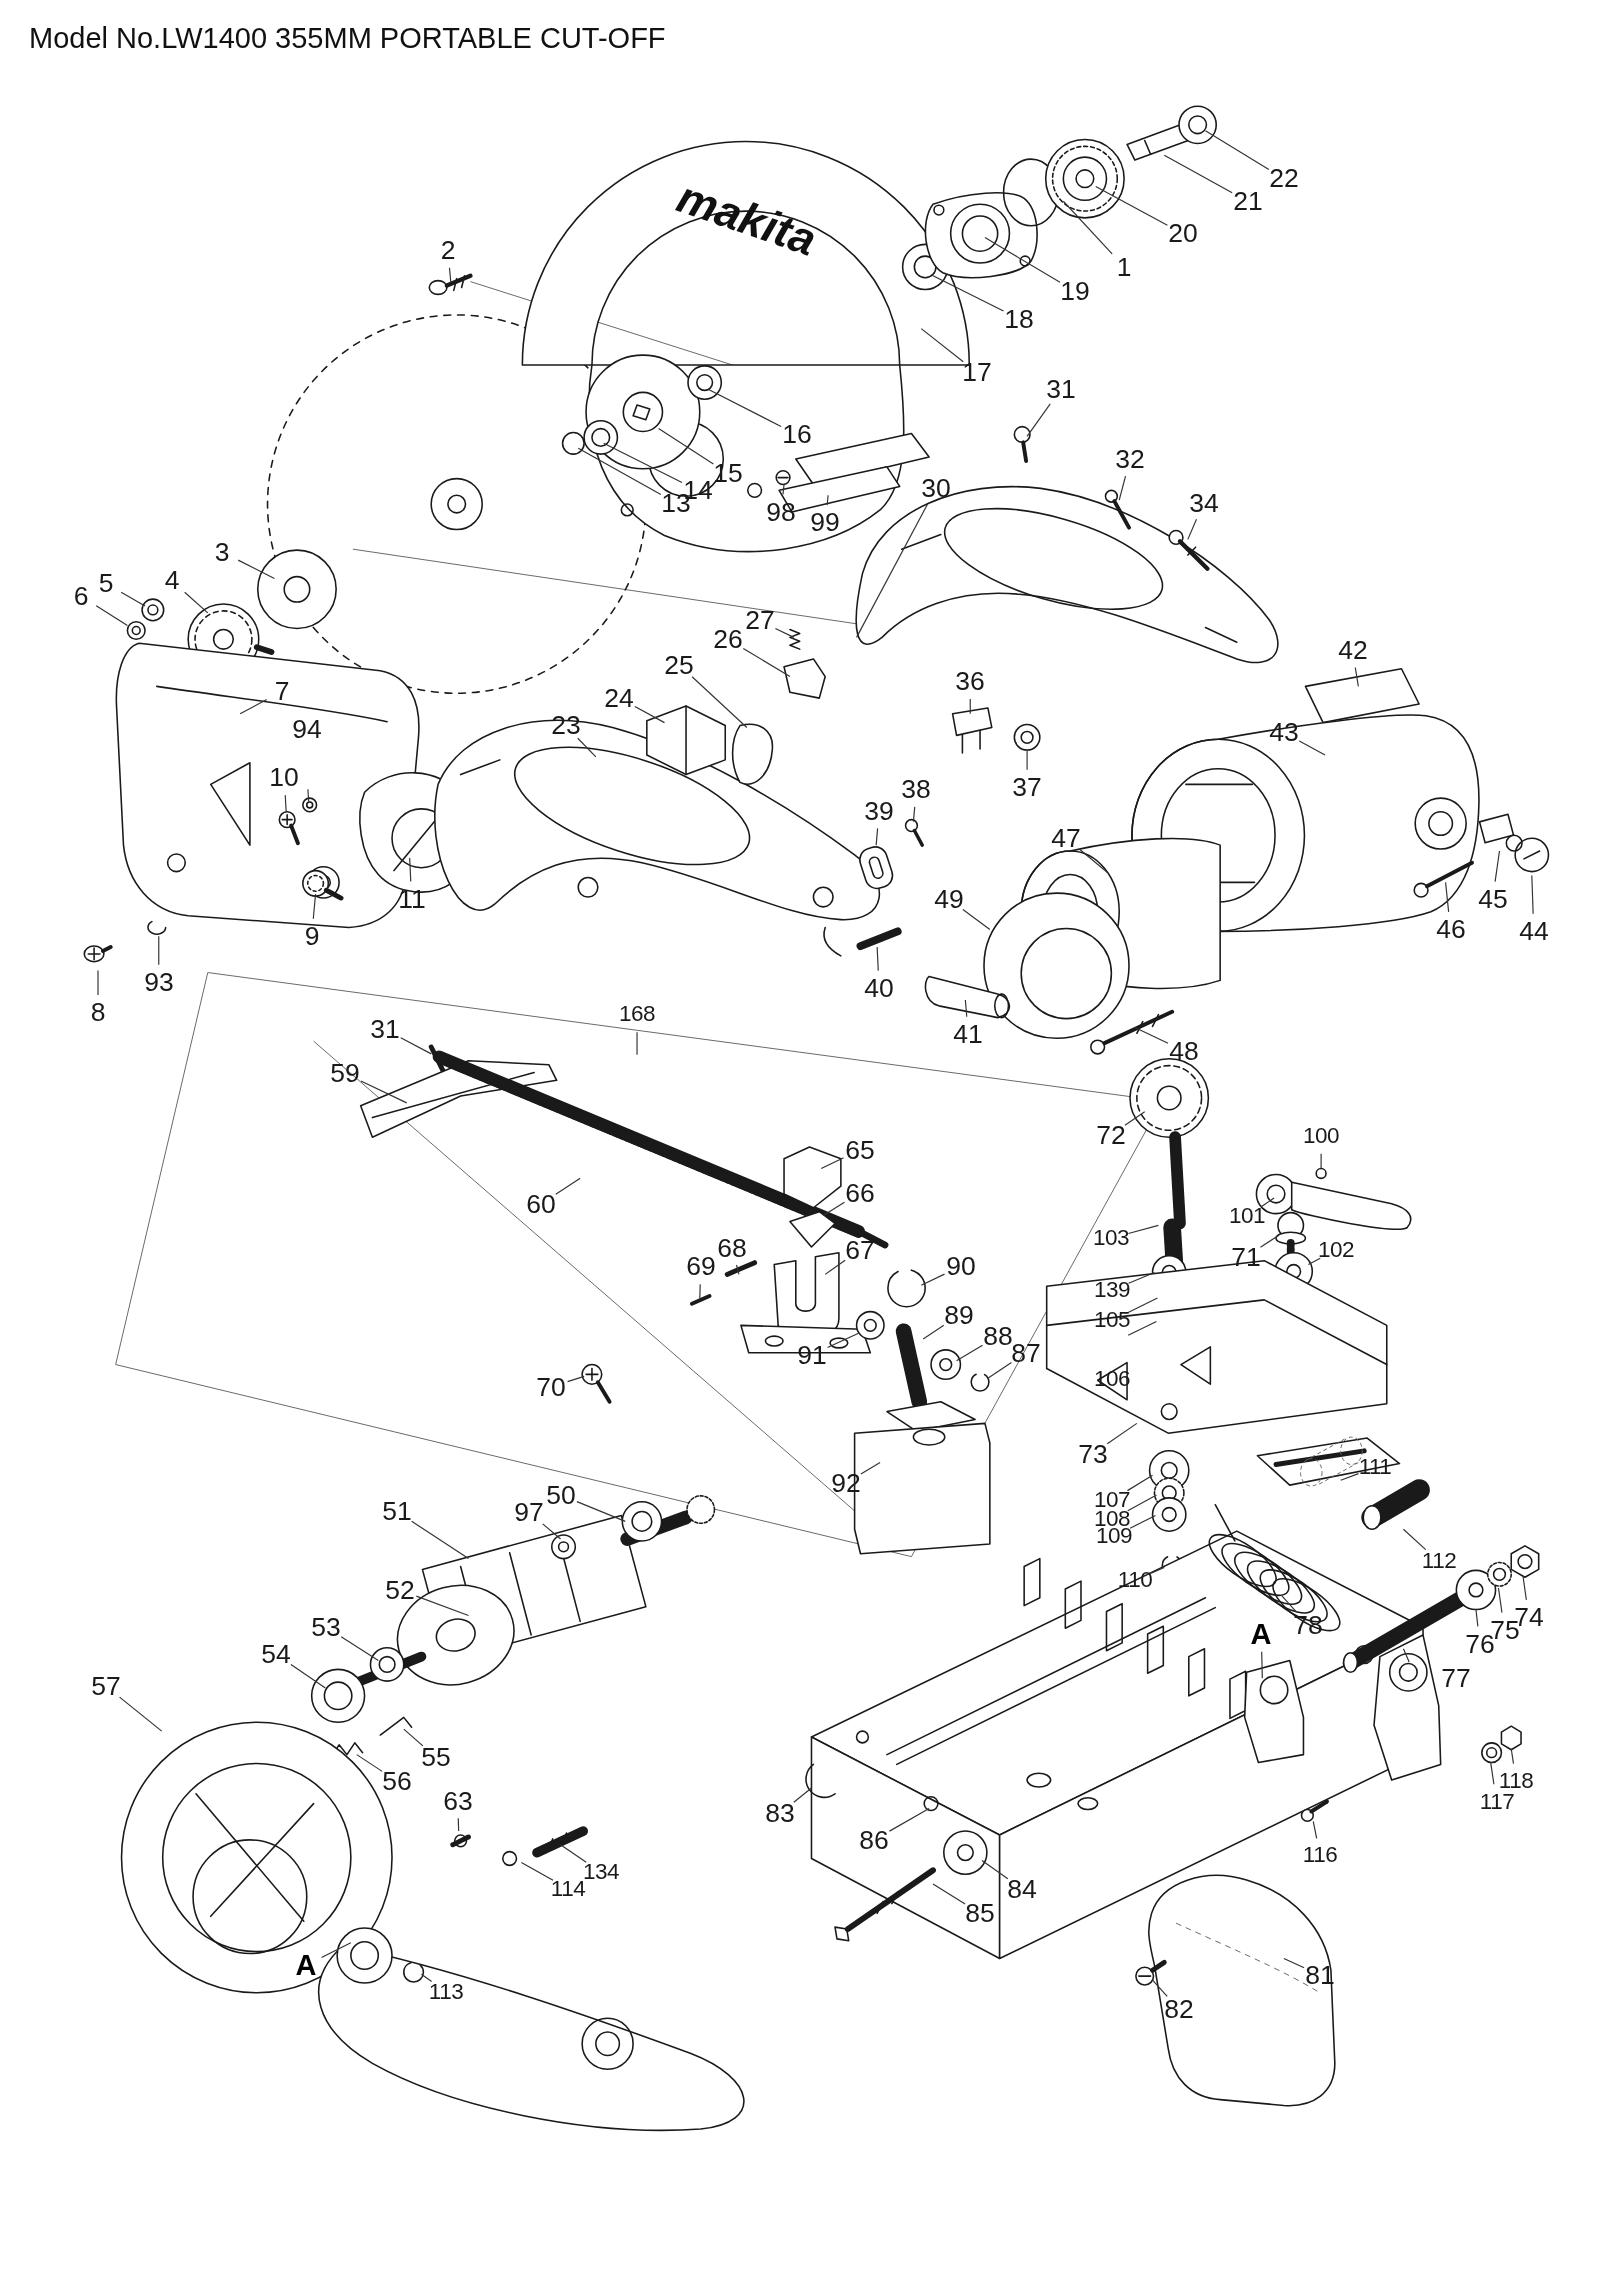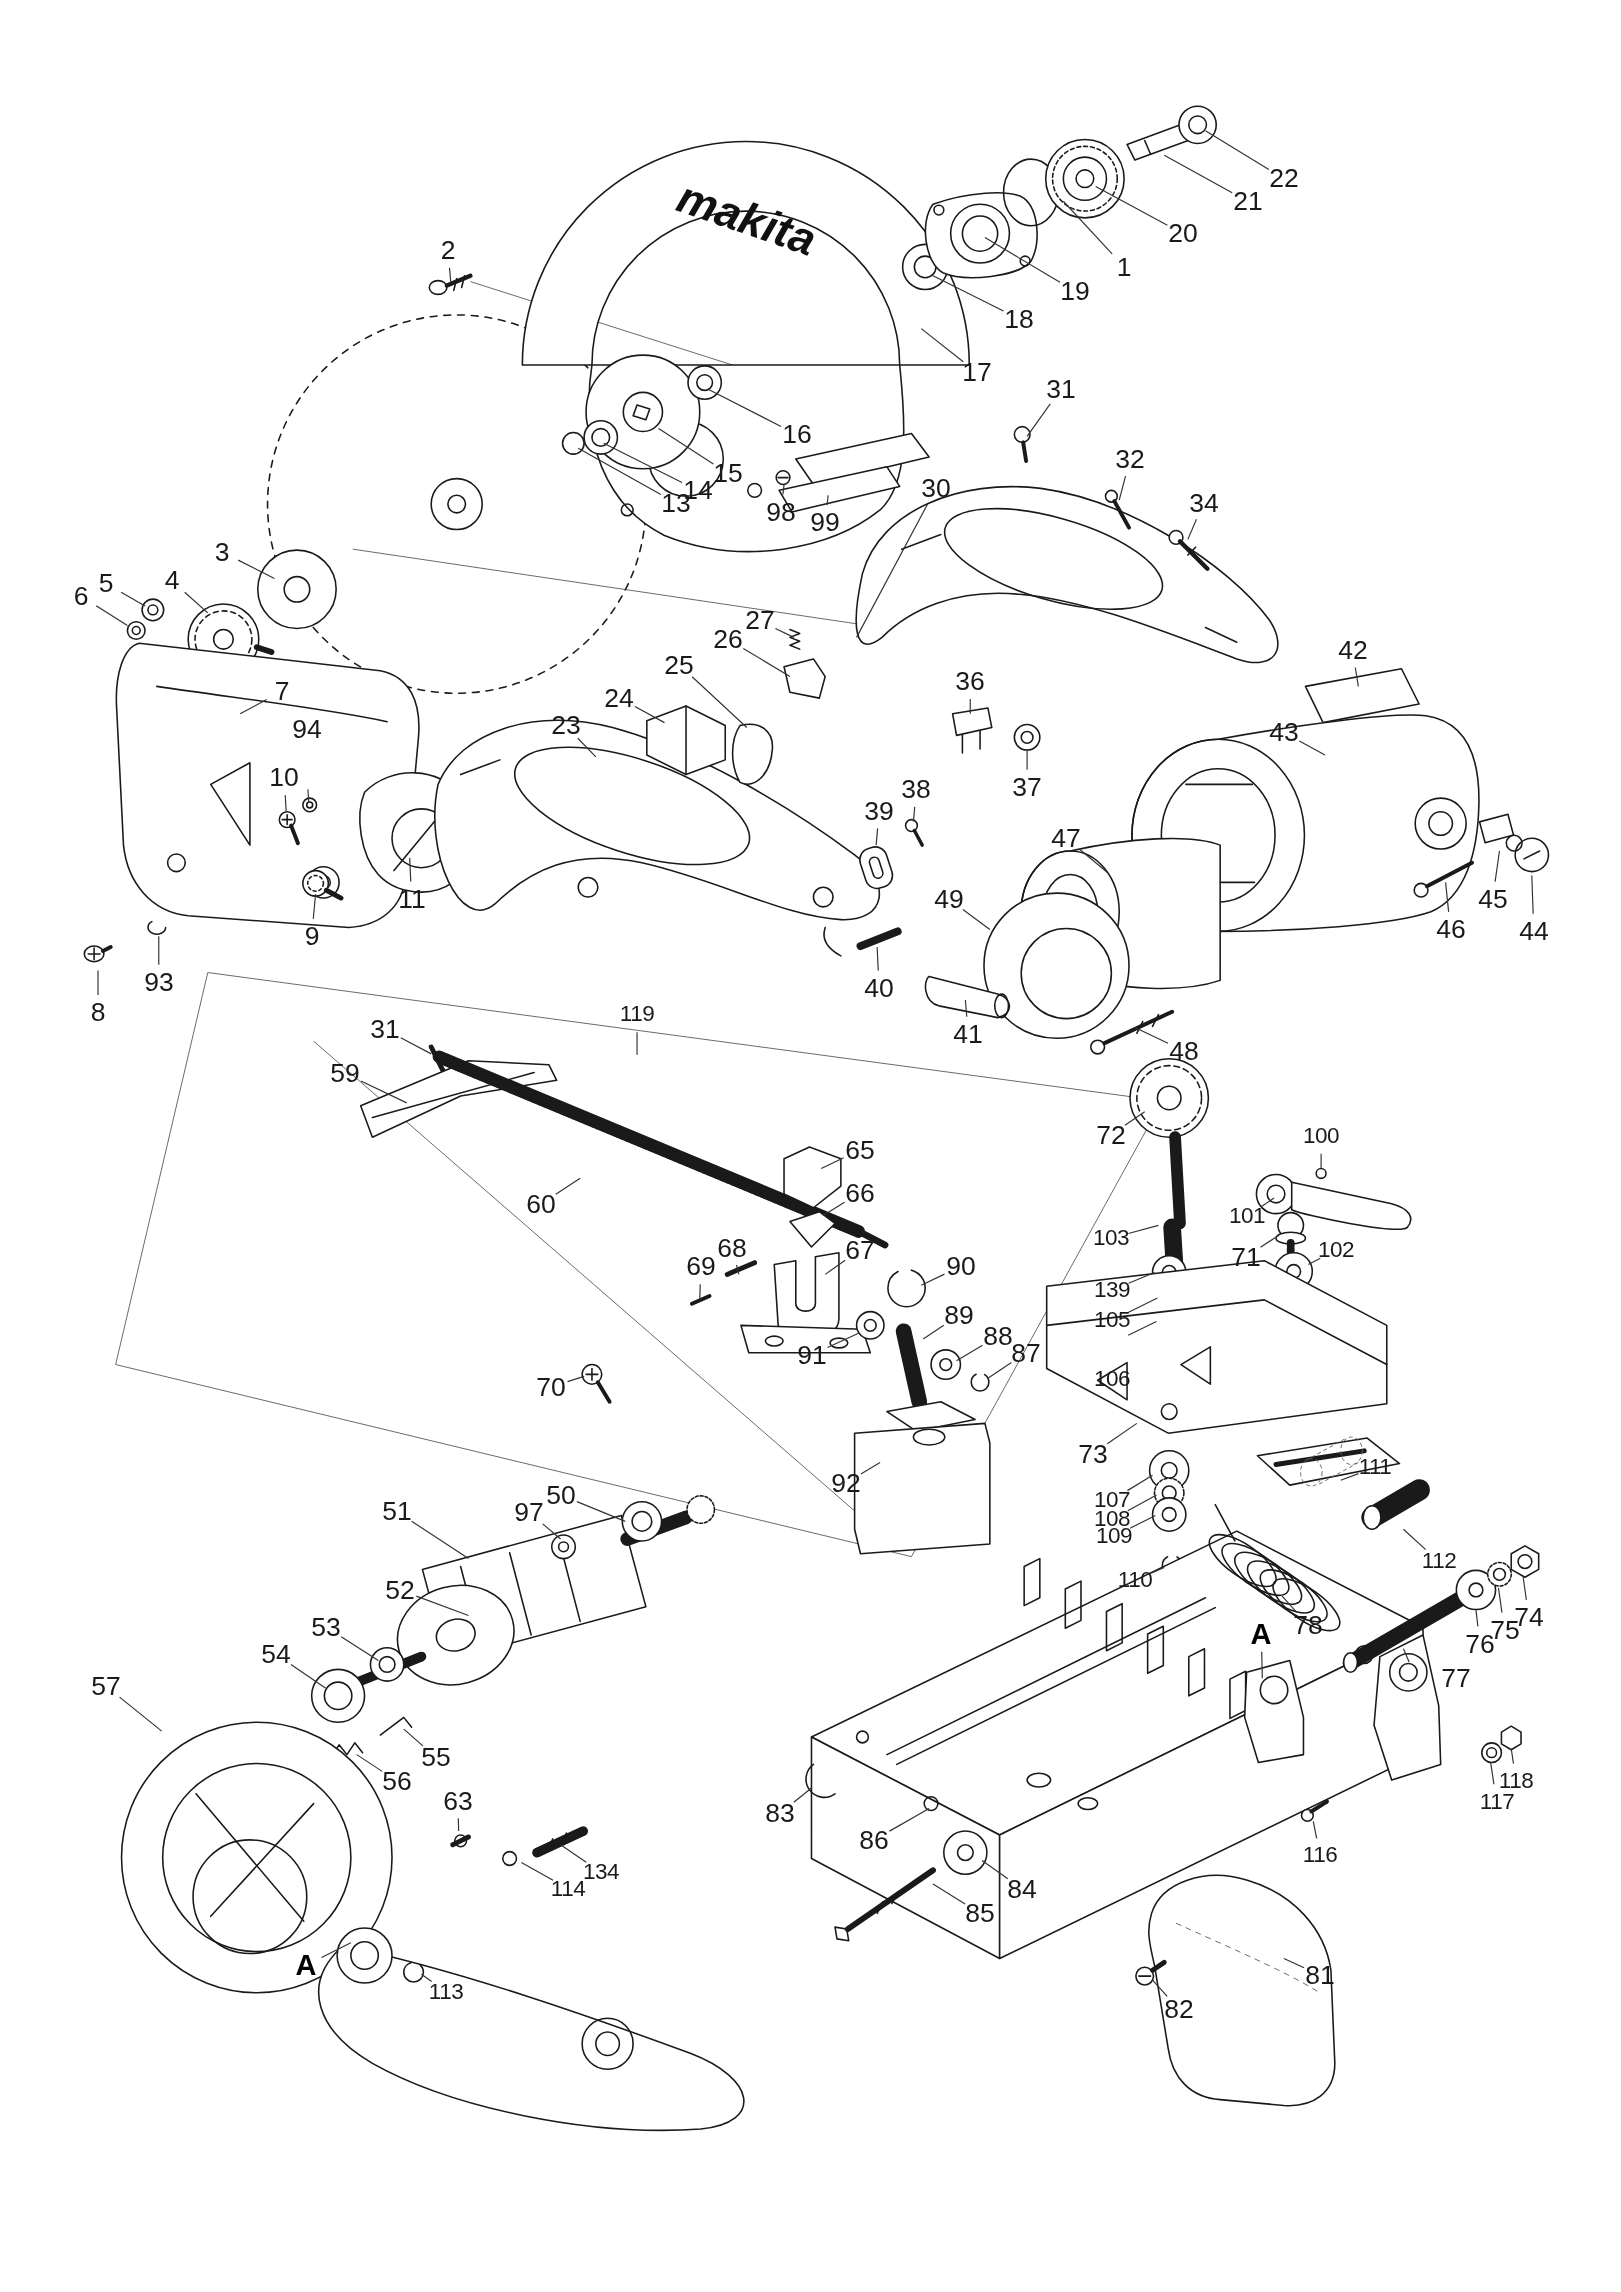--- a/index.html
+++ b/index.html
@@ -17,20 +17,21 @@
   .ln{fill:none;stroke:#1a1a1a;stroke-width:1.6;stroke-linejoin:round;stroke-linecap:round;}
   .fw{fill:#fff;stroke:#1a1a1a;stroke-width:1.6;stroke-linejoin:round;stroke-linecap:round;}
   .thin{fill:none;stroke:#666;stroke-width:1;}
   .thk{fill:none;stroke:#1a1a1a;stroke-linecap:round;}
 </style>
 </head>
 <body>
 
 <div id="canvas">
 
+  <div id="page-title">Model No.LW1400 355MM PORTABLE CUT-OFF</div>
 
   <svg id="art" width="1621" height="2293" viewBox="0 0 1654 2339">
 
     <g>
       <path class="thin" d="M118,1392 L212,992 L1186,1123 L930,1588 Z"></path>
       <line class="thin" x1="320" y1="1062" x2="905" y2="1570"></line>
       <line class="thin" x1="480" y1="287" x2="898" y2="420"></line>
       <line class="thin" x1="360" y1="560" x2="900" y2="640"></line>
     </g>
 
@@ -624,19 +625,19 @@
       <div class="part-label small" style="left: 1114px; top: 1536px;">109</div>
       <div class="part-label small" style="left: 1135px; top: 1580px;">110</div>
       <div class="part-label small" style="left: 1375px; top: 1467px;">111</div>
       <div class="part-label small" style="left: 1439px; top: 1561px;">112</div>
       <div class="part-label small" style="left: 446px; top: 1992px;">113</div>
       <div class="part-label small" style="left: 568px; top: 1889px;">114</div>
       <div class="part-label small" style="left: 601px; top: 1872px;">134</div>
       <div class="part-label small" style="left: 1320px; top: 1855px;">116</div>
       <div class="part-label small" style="left: 1497px; top: 1802px;">117</div>
       <div class="part-label small" style="left: 1516px; top: 1781px;">118</div>
-      <div class="part-label small" style="left: 637px; top: 1014px;">119</div>
+      <div class="part-label small" style="left: 637px; top: 1014px;">168</div>
       <div class="marker-label" style="left: 306px; top: 1965px;">A</div>
       <div class="marker-label" style="left: 1261px; top: 1634px;">A</div>
     </div>
 
 </div>
 
 
 </body></html>

